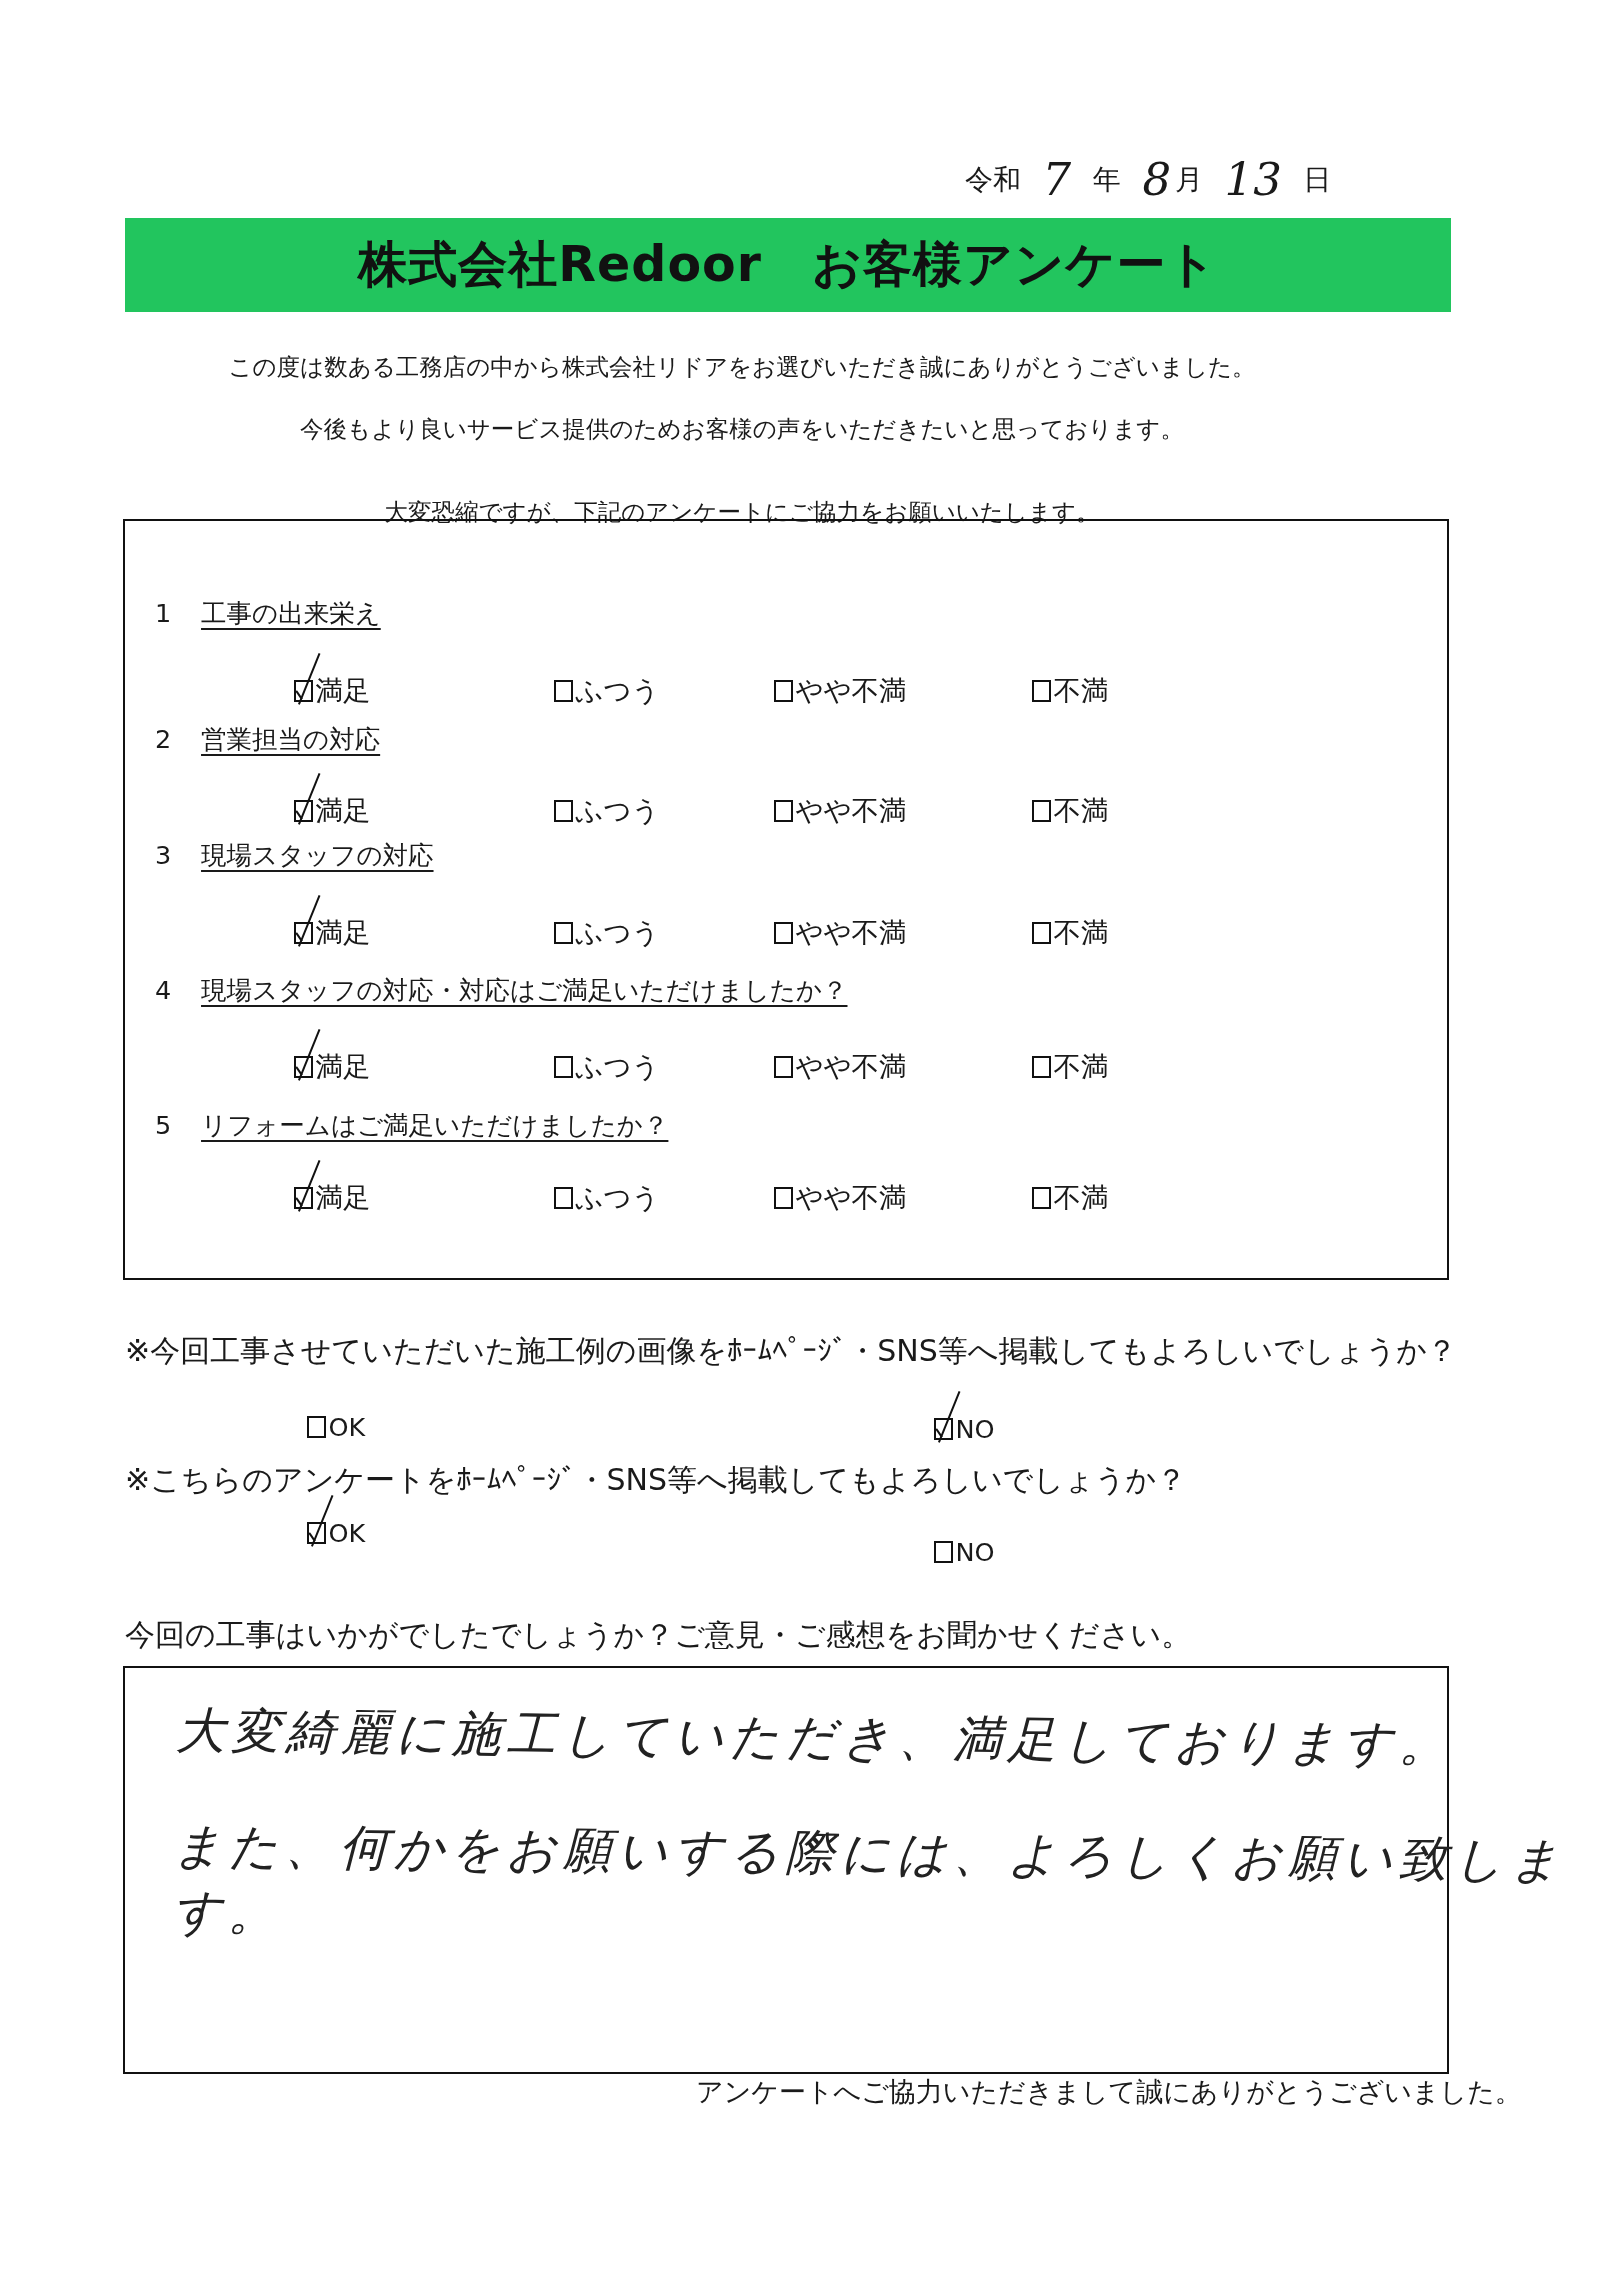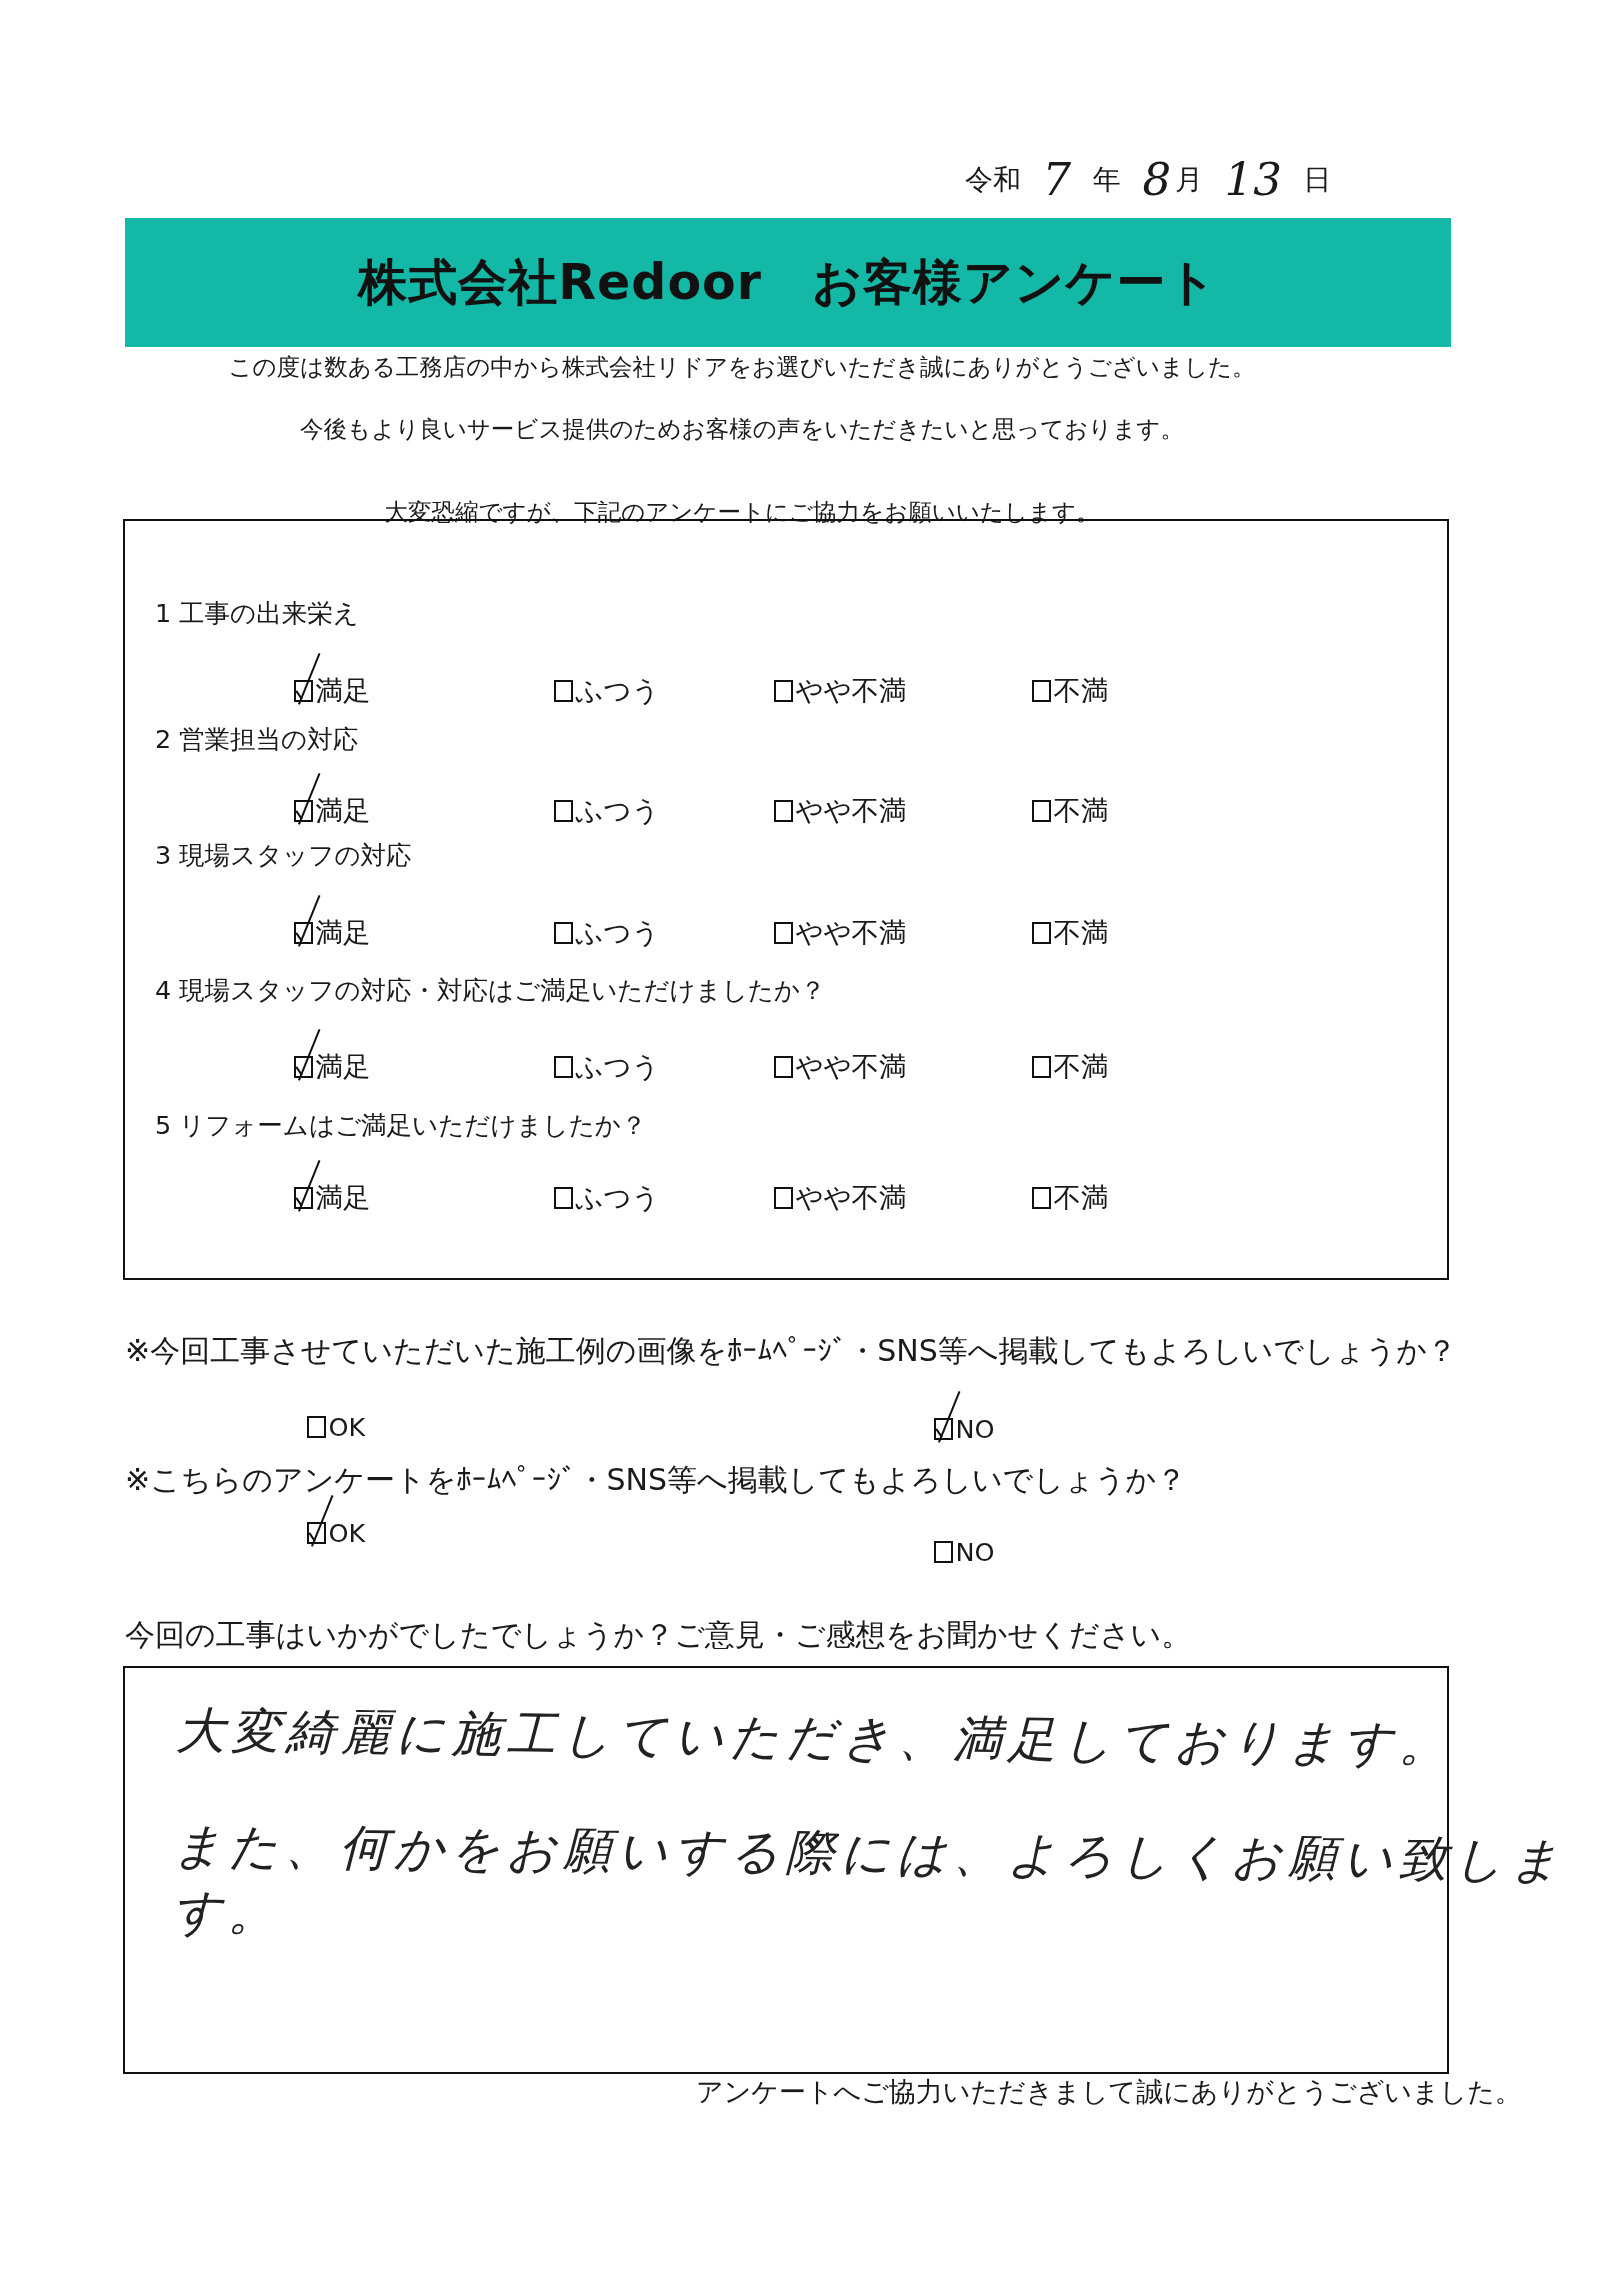--- a/index.html
+++ b/index.html
@@ -2,28 +2,28 @@
 <html><head>
 <meta charset="utf-8">
 <style>
   html, body { margin: 0; padding: 0; background: #ffffff; }
   body { width: 1620px; height: 2292px; position: relative; overflow: hidden;
          font-family: "DejaVu Sans", "Liberation Sans", sans-serif; color: #1a1a1a; }
   .abs { position: absolute; }
   .date { left: 965px; top: 155px; height: 49px; display: flex; align-items: center; font-size: 28px; }
   .date .hw { font-family: "DejaVu Serif", serif; font-size: 45px; font-style: italic; margin: 0 21.6px; }
   .date .hw.tight { margin: 0 3.9px 0 21.6px; }
-  .banner { left: 125px; top: 218px; width: 1326px; height: 129px; background: #14b8a6;
+  .banner { left: 125px; top: 218px; width: 1326px; height: 94px; background: #22c55e;
             display: flex; align-items: center; justify-content: center; }
   .banner-title { font-size: 49px; font-weight: bold; letter-spacing: 1px; color: #111; }
   .intro { left: 0; width: 1484px; text-align: center; font-size: 23.5px; }
   .box { left: 123px; width: 1326px; border: 2.9px solid #111; box-sizing: border-box; }
   .q-title { left: 155px; font-size: 25.5px; }
   .q-title .num { margin-right: 7.8px; }
-  .q-title .txt { text-underline-offset: 5.9px; text-decoration-thickness: 2px; }
+  .q-title .txt { text-decoration: underline; text-underline-offset: 5.9px; text-decoration-thickness: 2px; margin-left: 22px; }
   .opt { font-size: 27.4px; display: flex; align-items: center; margin-top: 12px; }
   .cb { display: inline-block; width: 18.6px; height: 21.6px; border: 2px solid #111; margin-right: 2.9px;
         position: relative; box-sizing: border-box; }
   .cb.checked::after { content: ""; position: absolute; left: 2px; top: -33px; width: 2px; height: 55px;
         background: #111; transform: rotate(22deg); transform-origin: bottom left; }
   .cb.checked::before { content: ""; position: absolute; left: 2px; top: 7.8px; width: 2px; height: 9.8px;
         background: #111; transform: rotate(-35deg); }
   .notice { left: 125px; font-size: 30px; }
   .comment { font-family: "DejaVu Sans", sans-serif; font-size: 49px; font-style: italic;
              letter-spacing: 5.9px; color: #222; transform: rotate(0.6deg); }

